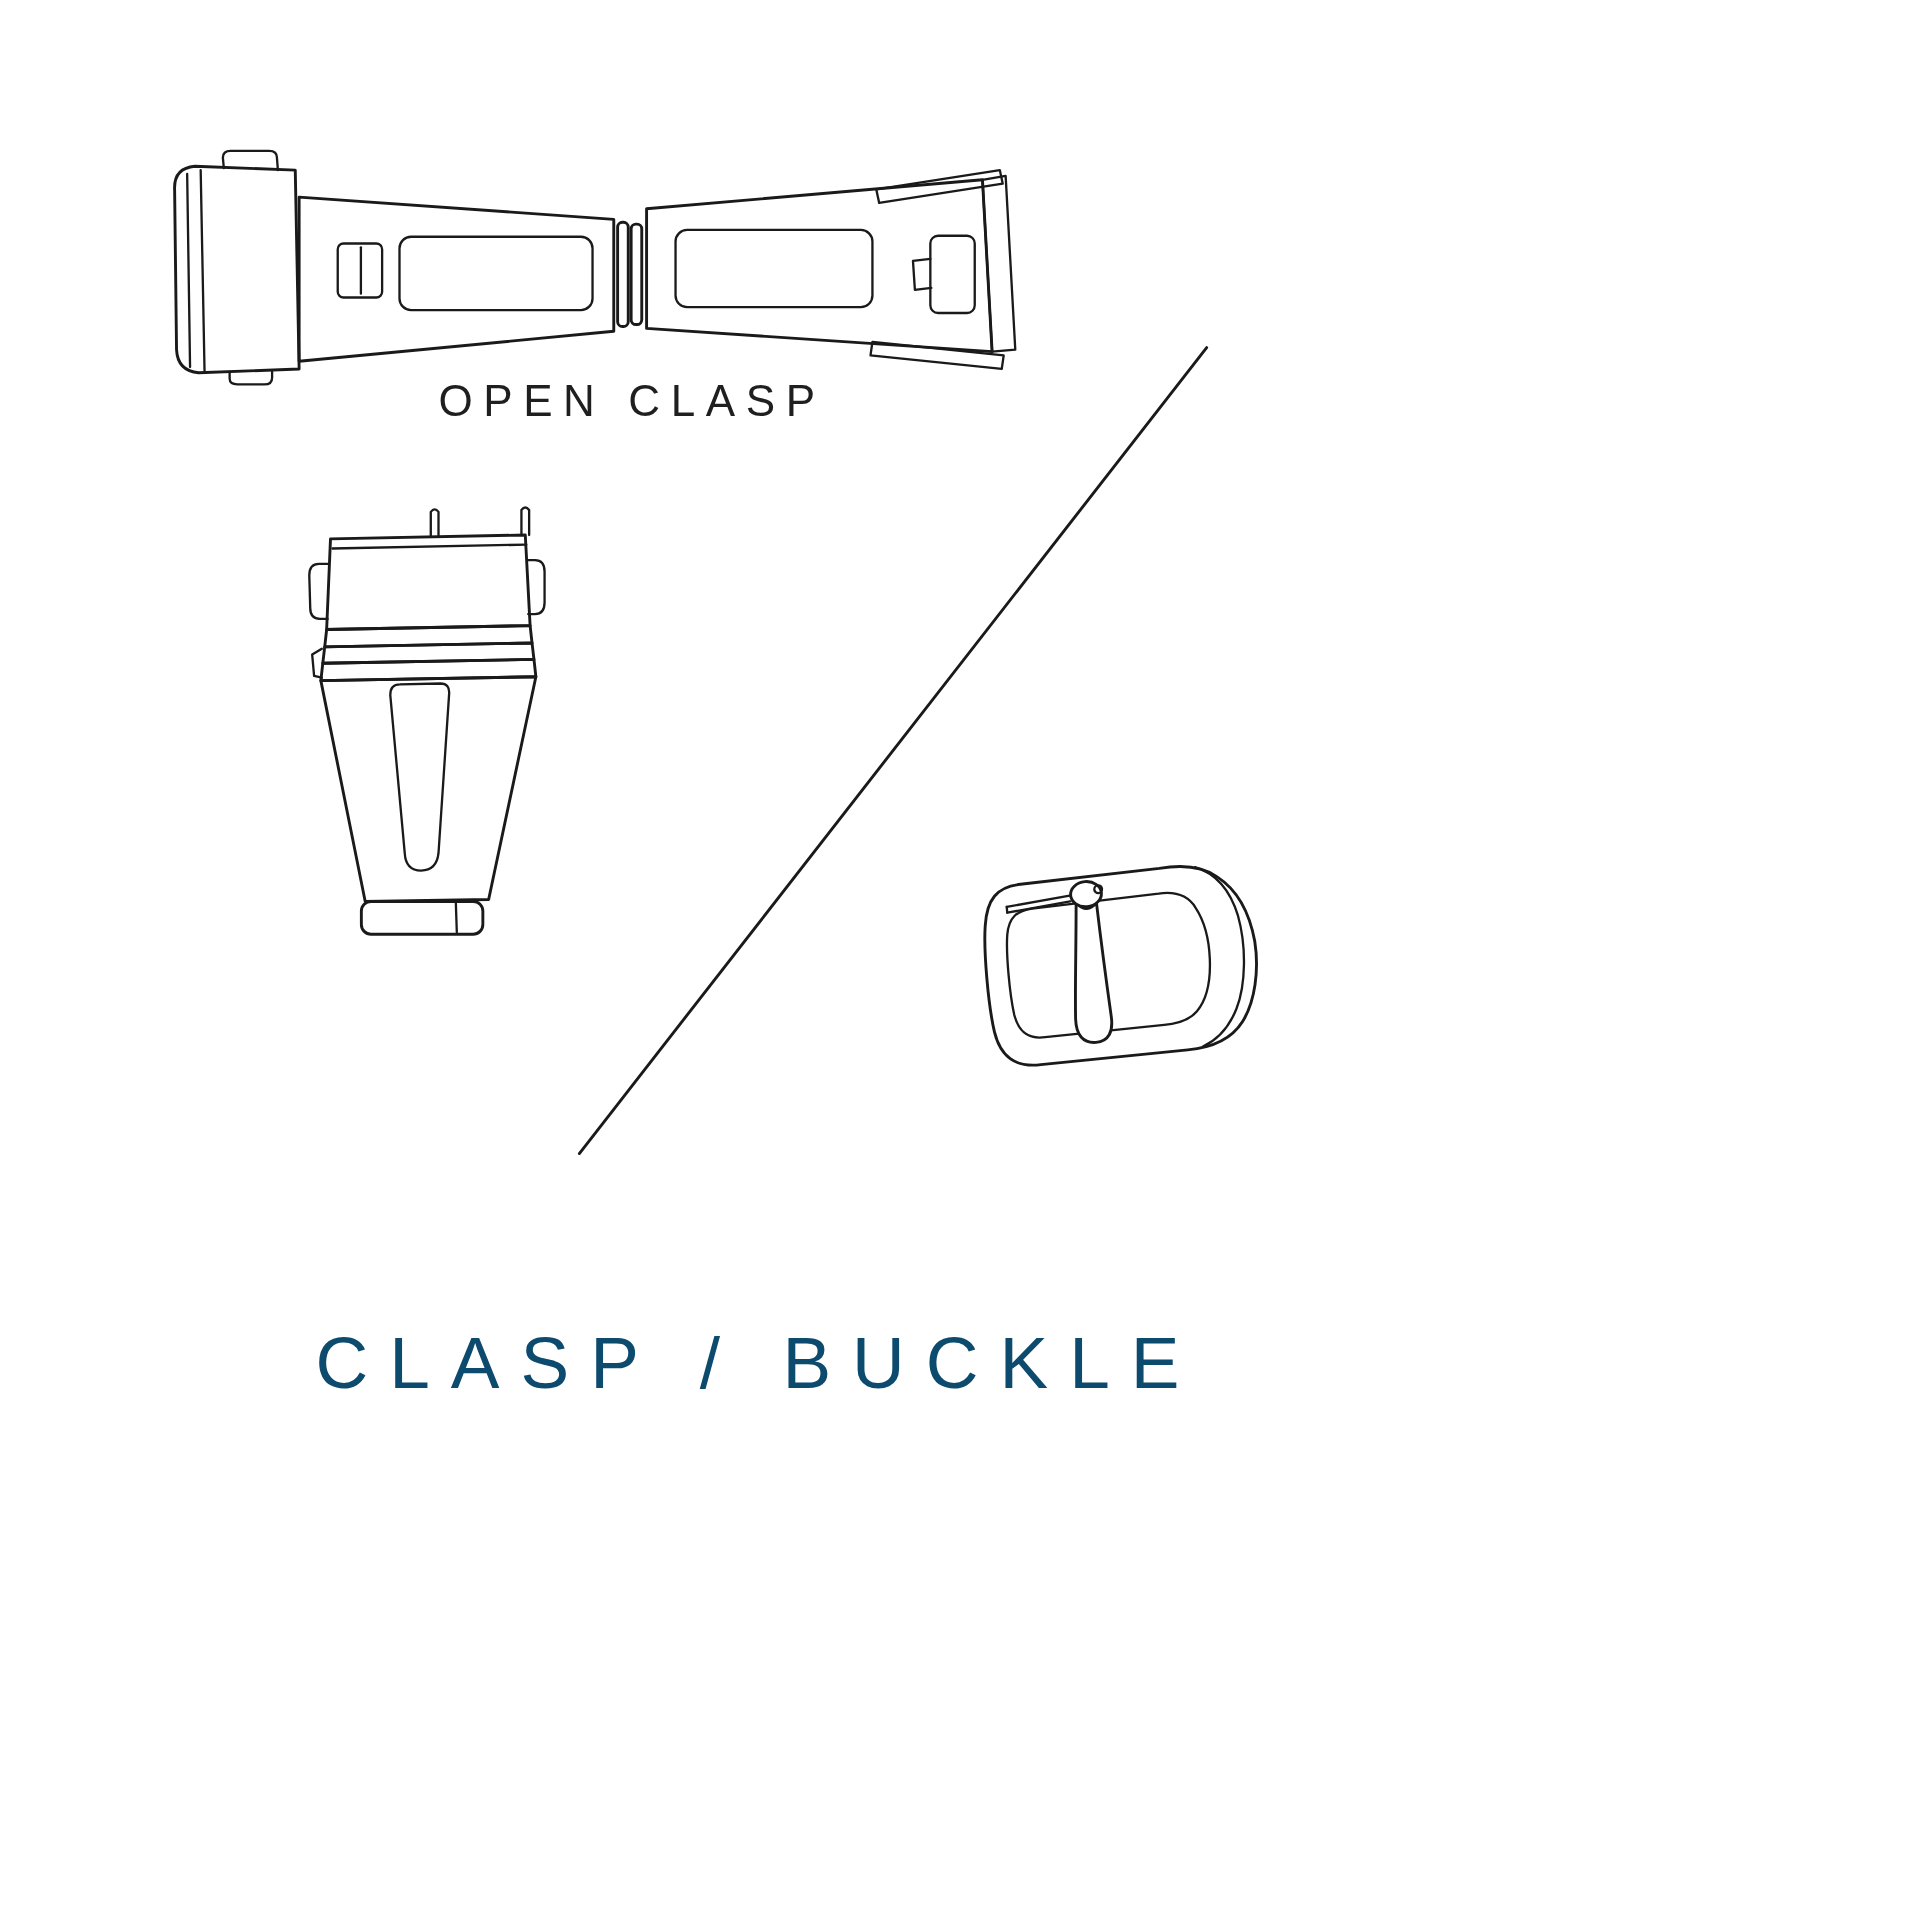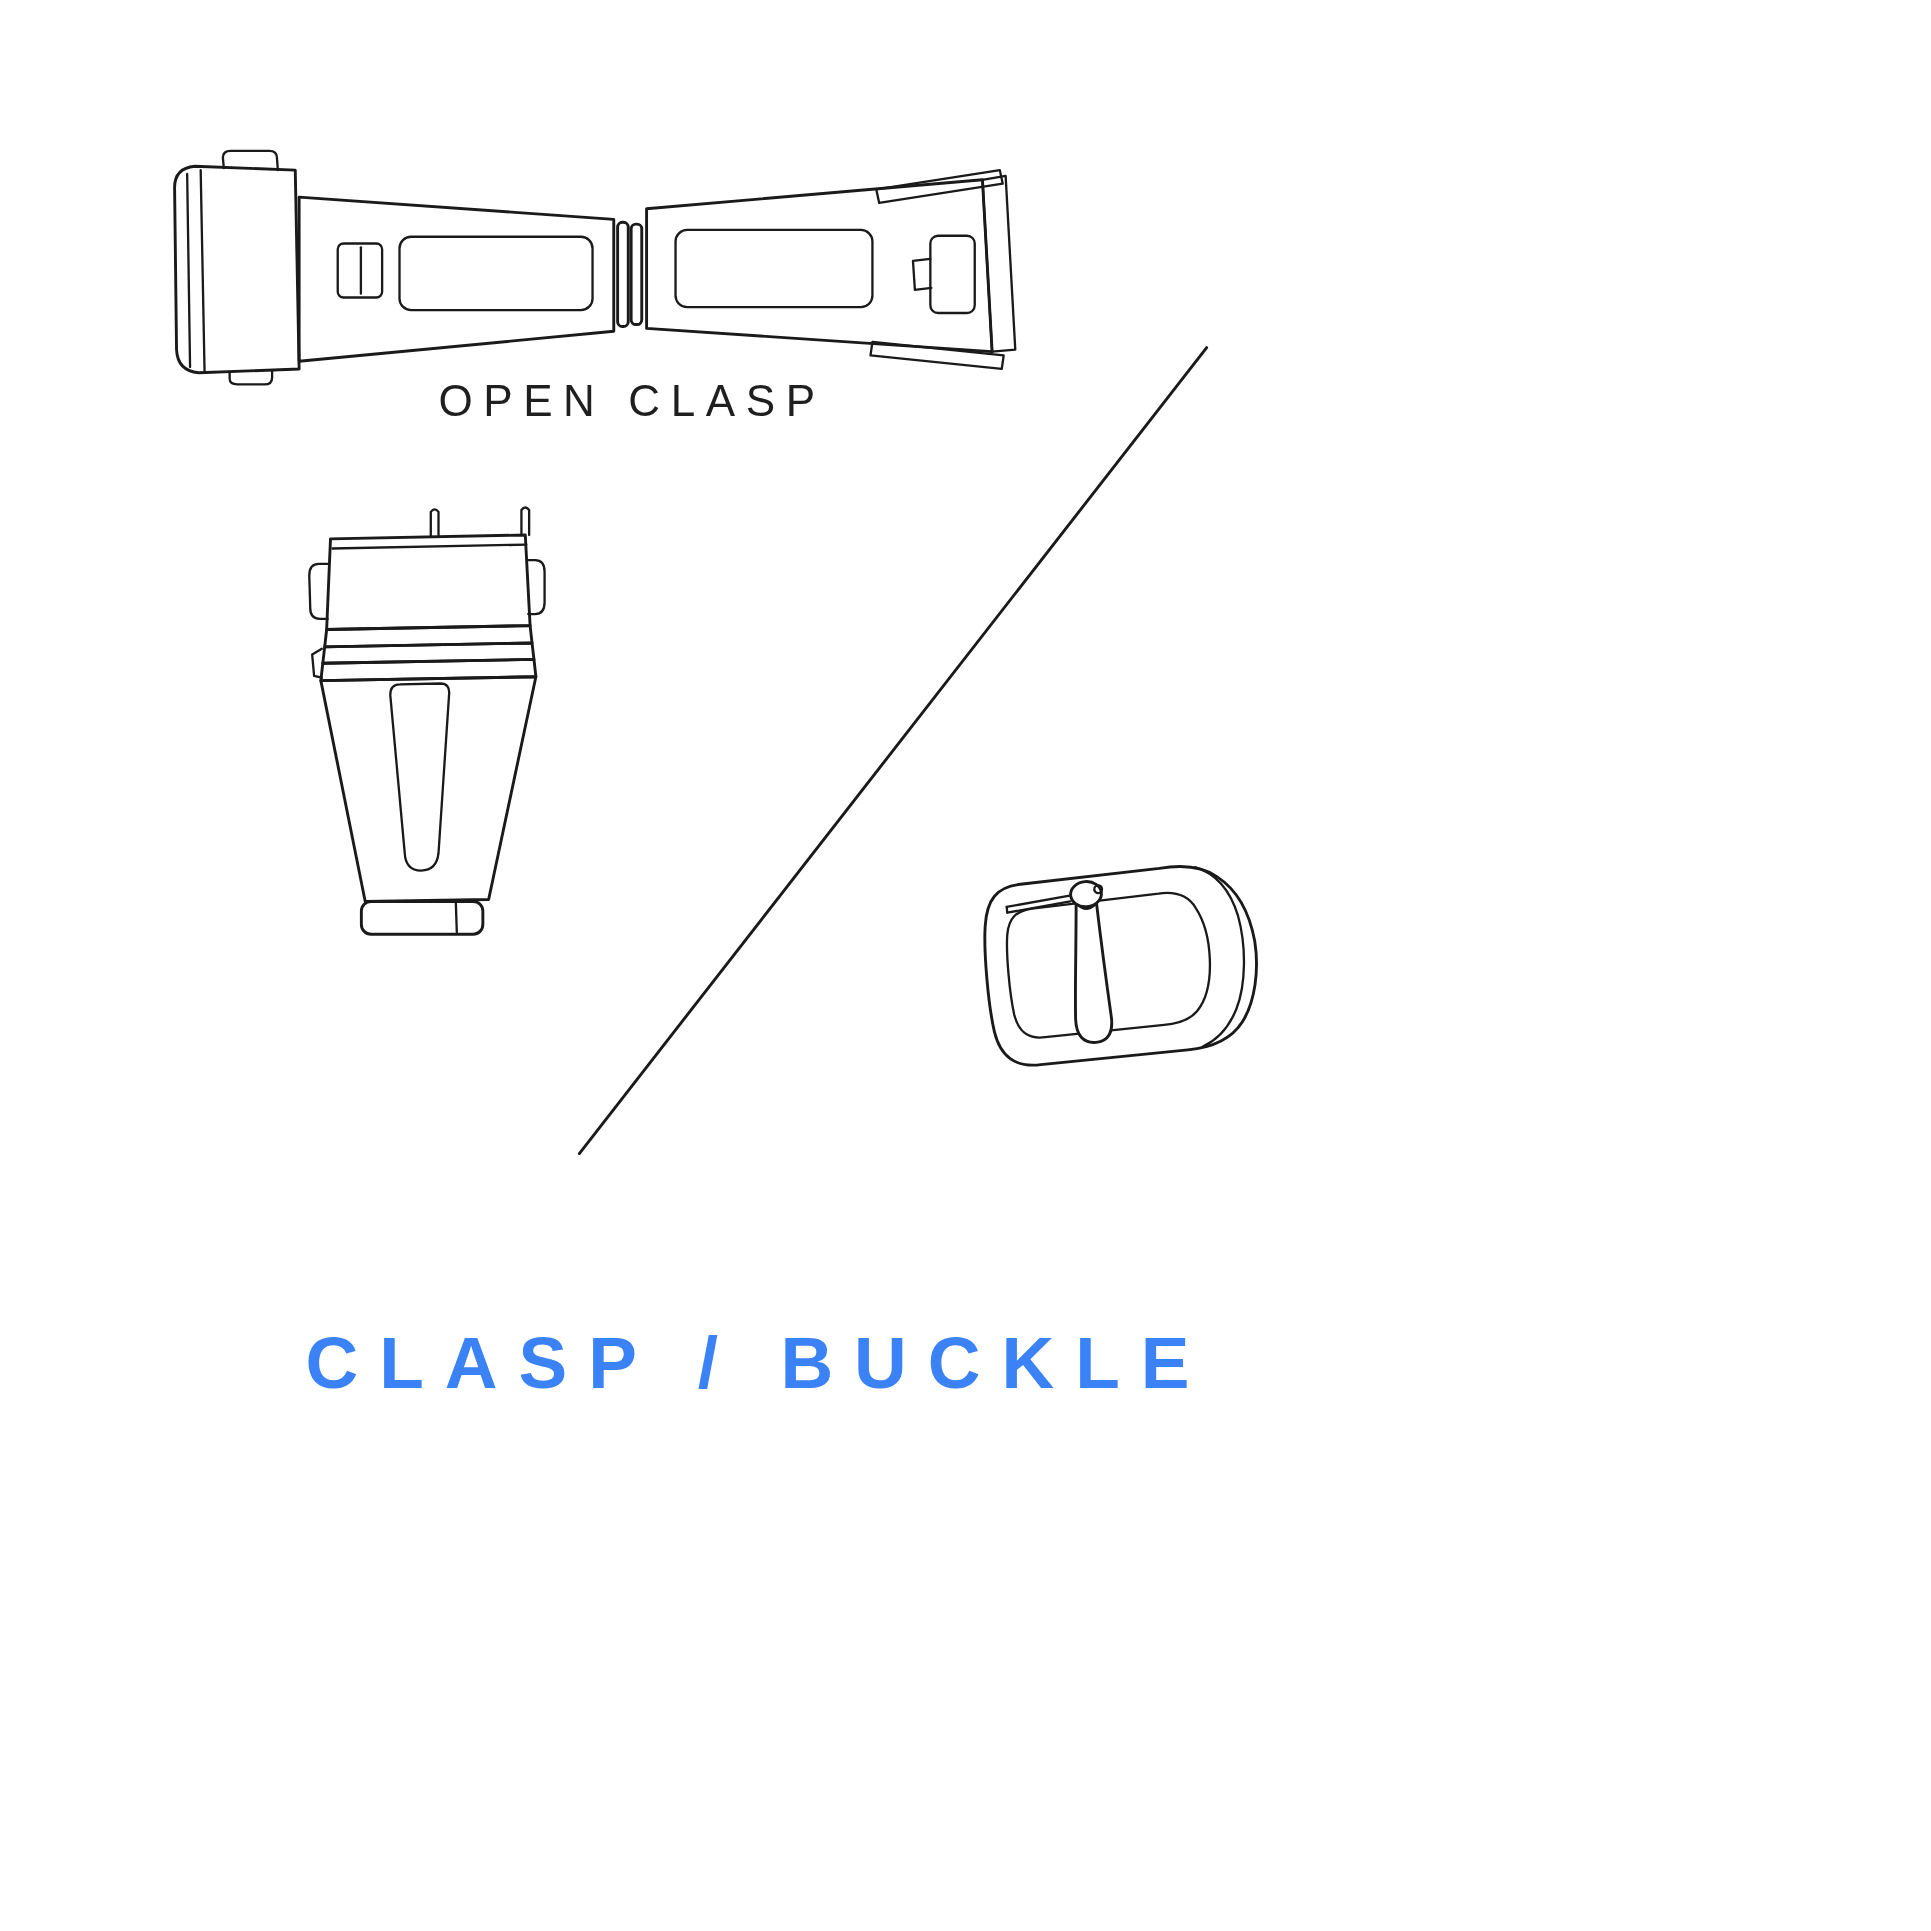--- a/index.html
+++ b/index.html
@@ -39,24 +39,24 @@
   }
   .caption {
     color: #1f1f1f;
     font-size: 44px;
     letter-spacing: 10.6px;
     font-weight: 400;
     text-align: center;
     white-space: nowrap;
   }
   .page-title {
-    color: #3b82f6;
+    color: #0c4a6e;
     font-size: 73px;
     letter-spacing: 21px;
-    font-weight: 700;
+    font-weight: 400;
     text-align: center;
     white-space: nowrap;
   }
 </style>
 </head>
 <body>
 
 <div class="canvas">
 
   <svg class="abs" style="left:164px; top:145px;" width="859" height="251" viewBox="0 0 890 260">

